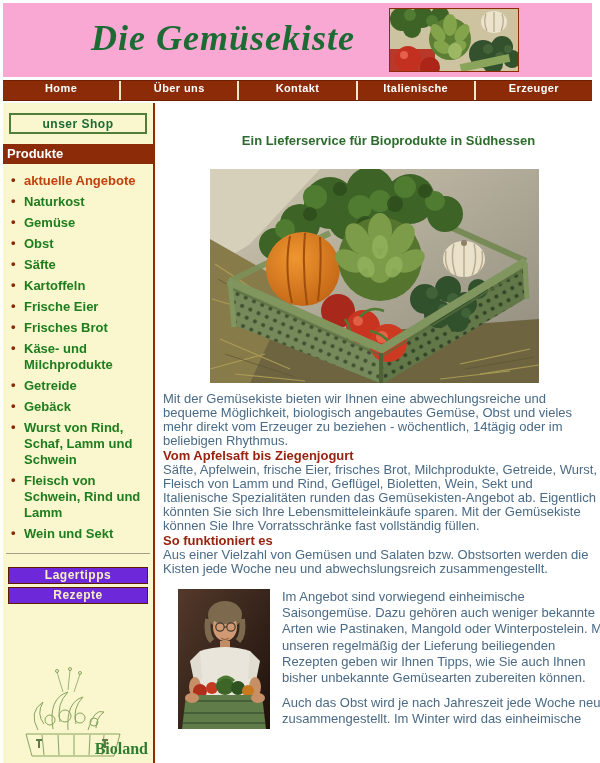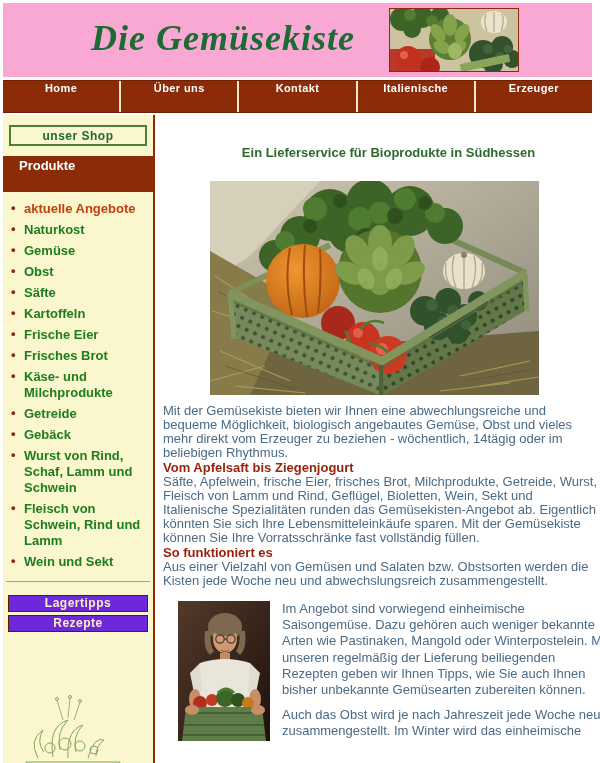--- a/index.html
+++ b/index.html
@@ -18,21 +18,21 @@
     font-size:36px; color:#1B6B33; letter-spacing:1px;
   }
   .header-photo {
     position:absolute; left:386px; top:5px; width:130px; height:64px;
     border:1px solid #8B2B07; overflow:hidden;
   }
   .header-photo svg { display:block; }
 
   
   .navbar {
-    margin-top:3px; height:33px; background:#8B2B07; display:flex;
+    margin-top:3px; height:21px; background:#8B2B07; display:flex;
     border-top:1px solid #701F00; border-bottom:1px solid #701F00;
   }
   .nav-item {
     flex:1; color:#FFFFFF; font-size:11px; font-weight:bold; text-align:center;
     line-height:15px; letter-spacing:0.4px; cursor:pointer; border-left:2px solid #EFE8C8;
   }
   .nav-item:first-child { border-left:none; }
 
   
   .content { display:flex; margin-top:2px; min-height:664px; }
@@ -41,22 +41,22 @@
   .main { flex:1; background:#fff; padding:0 6px 0 8px; }
 
   
   .shop-btn {
     display:block; margin:10px auto 0; width:138px; height:21px;
     background:#FAF6CD; border:2px solid #4E7E3A; color:#1B6B33;
     font-family:"Liberation Sans",sans-serif; font-weight:bold; font-size:12px;
     letter-spacing:0.5px; cursor:pointer;
   }
   .produkte-bar {
-    margin-top:10px; height:36px; background:#8B2B07; color:#FFFFFF;
-    font-weight:bold; font-size:13px; line-height:20px; padding-left:16px;
+    margin-top:10px; height:20px; background:#8B2B07; color:#FFFFFF;
+    font-weight:bold; font-size:13px; line-height:20px; padding-left:4px;
   }
   .product-list { list-style:none; padding:9px 6px 0 8px; }
   .product-list li {
     position:relative; padding-left:13px; margin-bottom:5px;
     font-size:13px; font-weight:bold; color:#1E7D1E; line-height:16px; cursor:pointer;
   }
   .product-list li .bullet { position:absolute; left:0; top:-1px; color:#8B2B07; }
   .product-list li.highlight .lbl { color:#c2410c; }
   .sidebar-divider { height:1px; background:#A89F8A; margin:11px 3px 13px 3px; }
   .side-btn {

